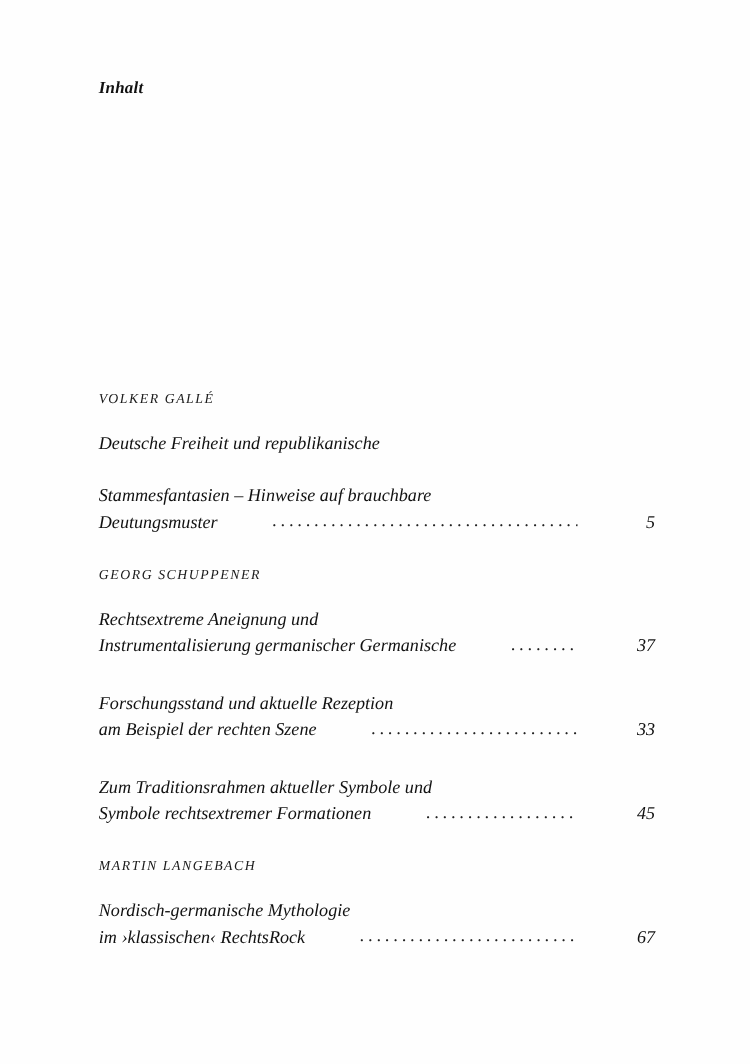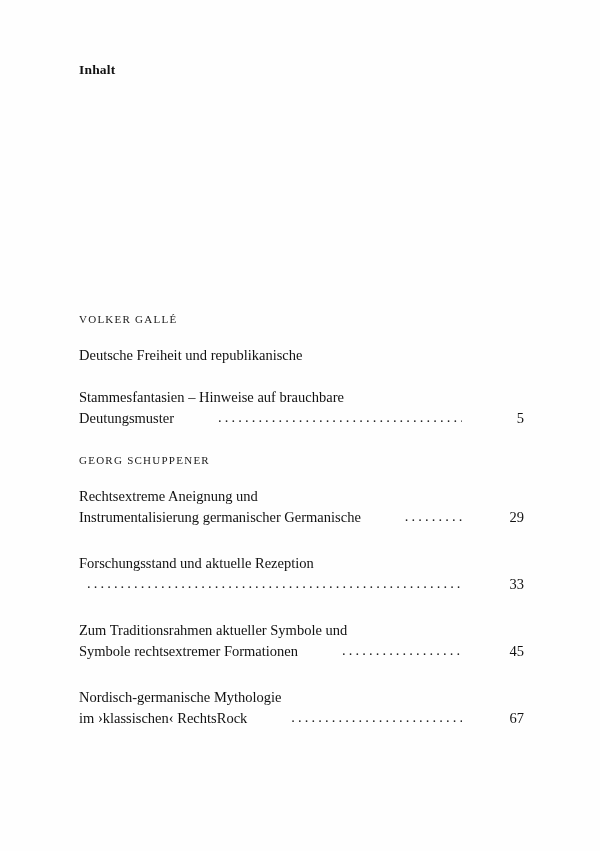--- a/index.html
+++ b/index.html
@@ -14,20 +14,21 @@
     font-family: "Liberation Serif", serif;
     color: #1a1a1a;
     overflow: hidden;
   }
   .page {
     position: absolute;
     left: 0; top: 0;
     width: 600px;
     height: 851px;
     background: #fefefe;
+    font-style: italic;
   }
   .page-title {
     position: absolute;
     left: 79px;
     top: 62px;
     font-family: "Liberation Serif", serif;
     font-weight: bold;
     font-size: 13.5px;
     letter-spacing: 0.2px;
     color: #111;
@@ -106,39 +107,41 @@
           <span class="dots">..................................................................................................</span>
           <span class="pageno">5</span>
         </div>
       </div>
       <div class="toc-entry">
         <div class="toc-author">GEORG SCHUPPENER</div>
         <div class="toc-line">Rechtsextreme Aneignung und</div>
         <div class="toc-lastline">
           <span class="txt">Instrumentalisierung germanischer Germanische</span>
           <span class="dots">..................................................................................................</span>
-          <span class="pageno">29</span>
+          <span class="pageno">37</span>
         </div>
       </div>
       <div class="toc-entry">
         <div class="toc-line">Forschungsstand und aktuelle Rezeption</div>
         <div class="toc-lastline">
+          <span class="txt">am Beispiel der rechten Szene</span>
           <span class="dots">..................................................................................................</span>
           <span class="pageno">33</span>
         </div>
       </div>
       <div class="toc-entry">
         <div class="toc-line">Zum Traditionsrahmen aktueller Symbole und</div>
         <div class="toc-lastline">
           <span class="txt">Symbole rechtsextremer Formationen</span>
           <span class="dots">..................................................................................................</span>
           <span class="pageno">45</span>
         </div>
       </div>
       <div class="toc-entry">
+        <div class="toc-author">MARTIN LANGEBACH</div>
         <div class="toc-line">Nordisch-germanische Mythologie</div>
         <div class="toc-lastline">
           <span class="txt">im ›klassischen‹ RechtsRock</span>
           <span class="dots">..................................................................................................</span>
           <span class="pageno">67</span>
         </div>
       </div>
     </div>
 </div>
 

